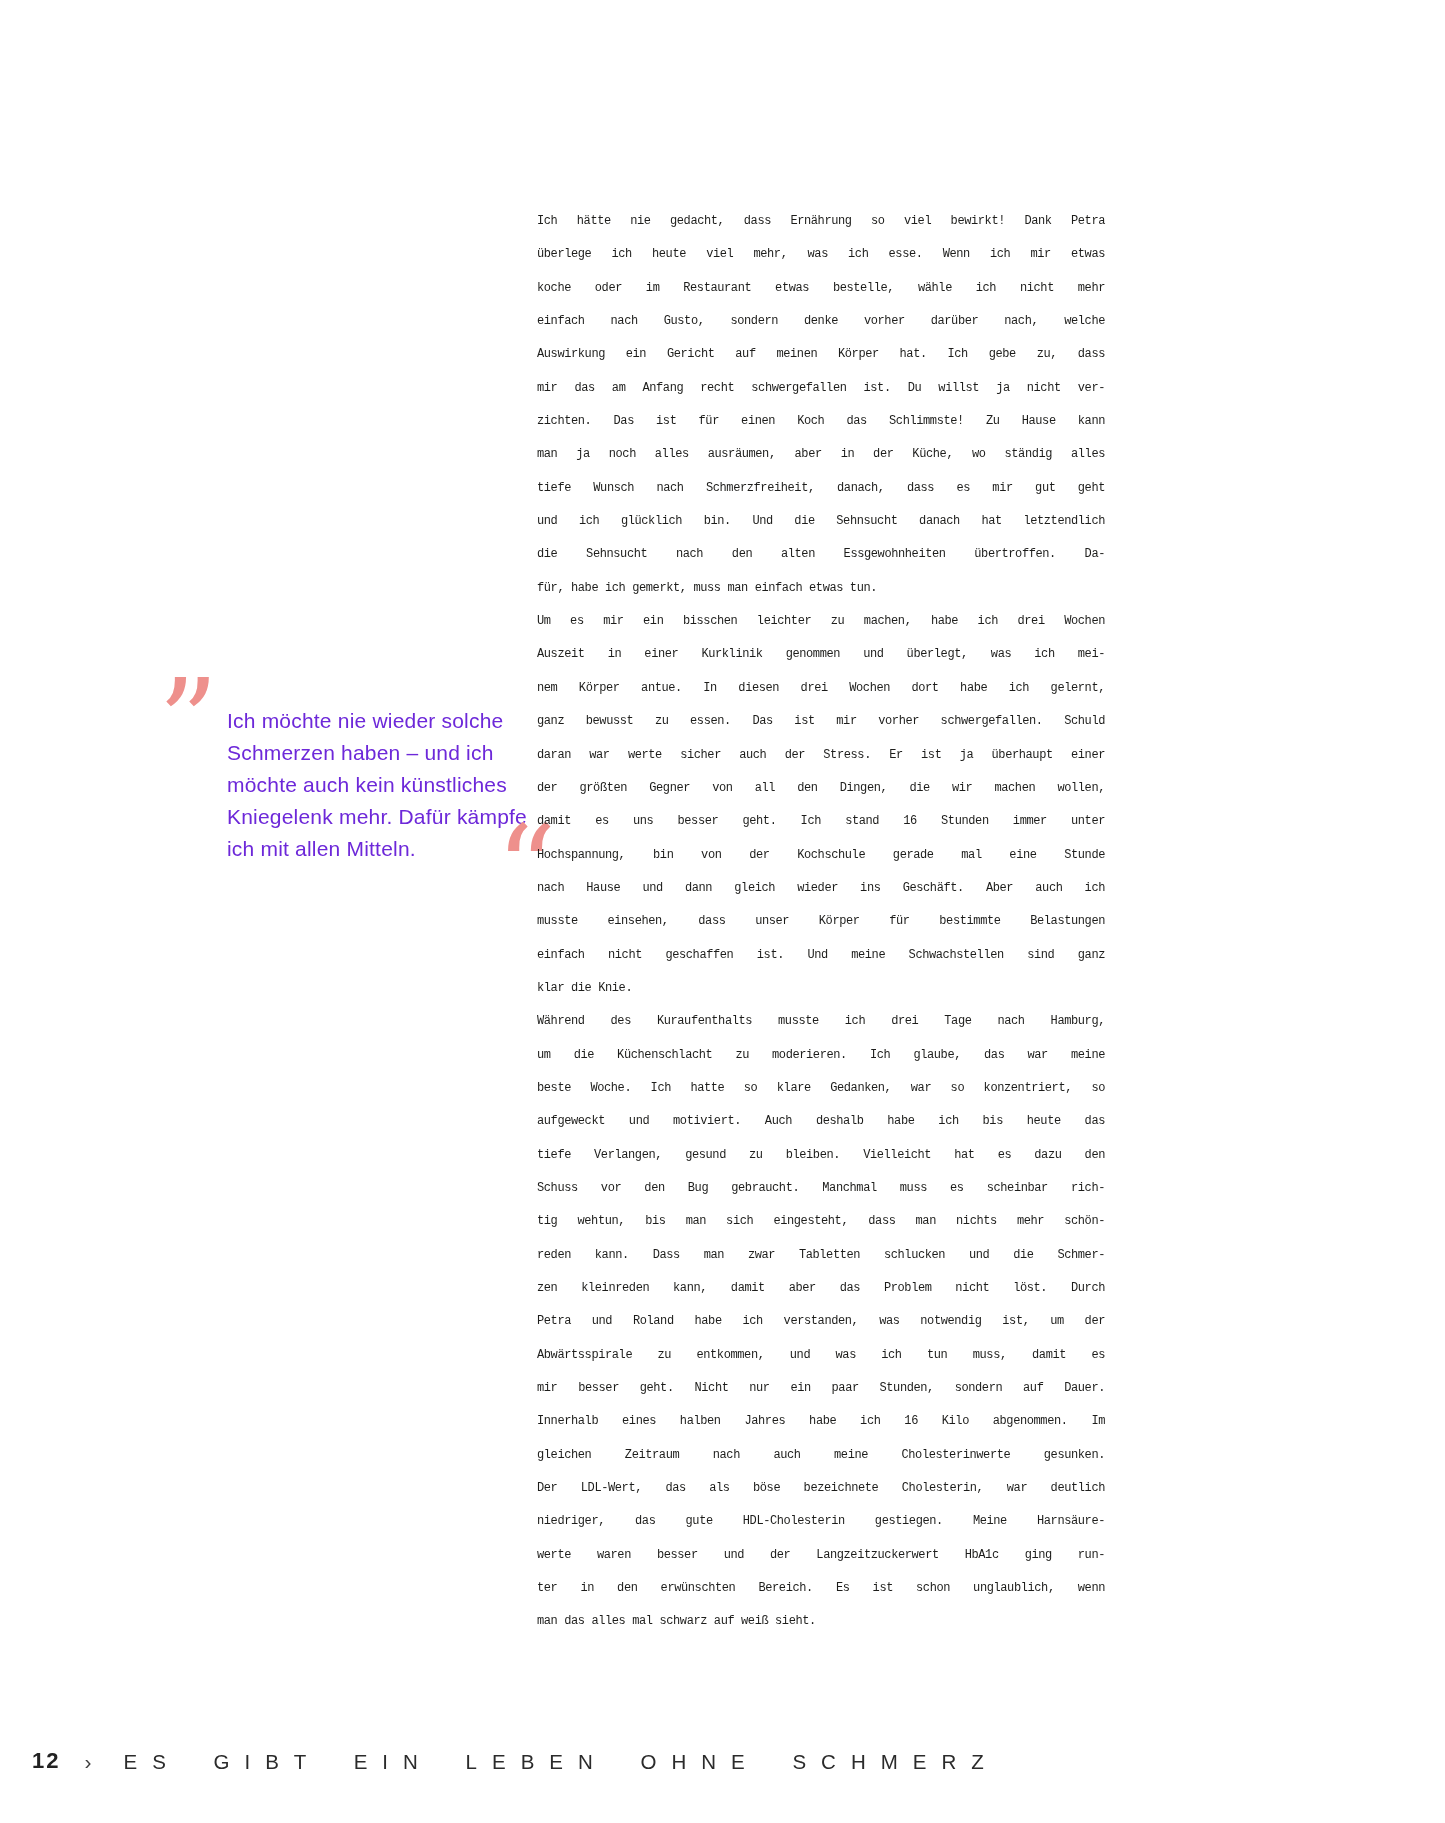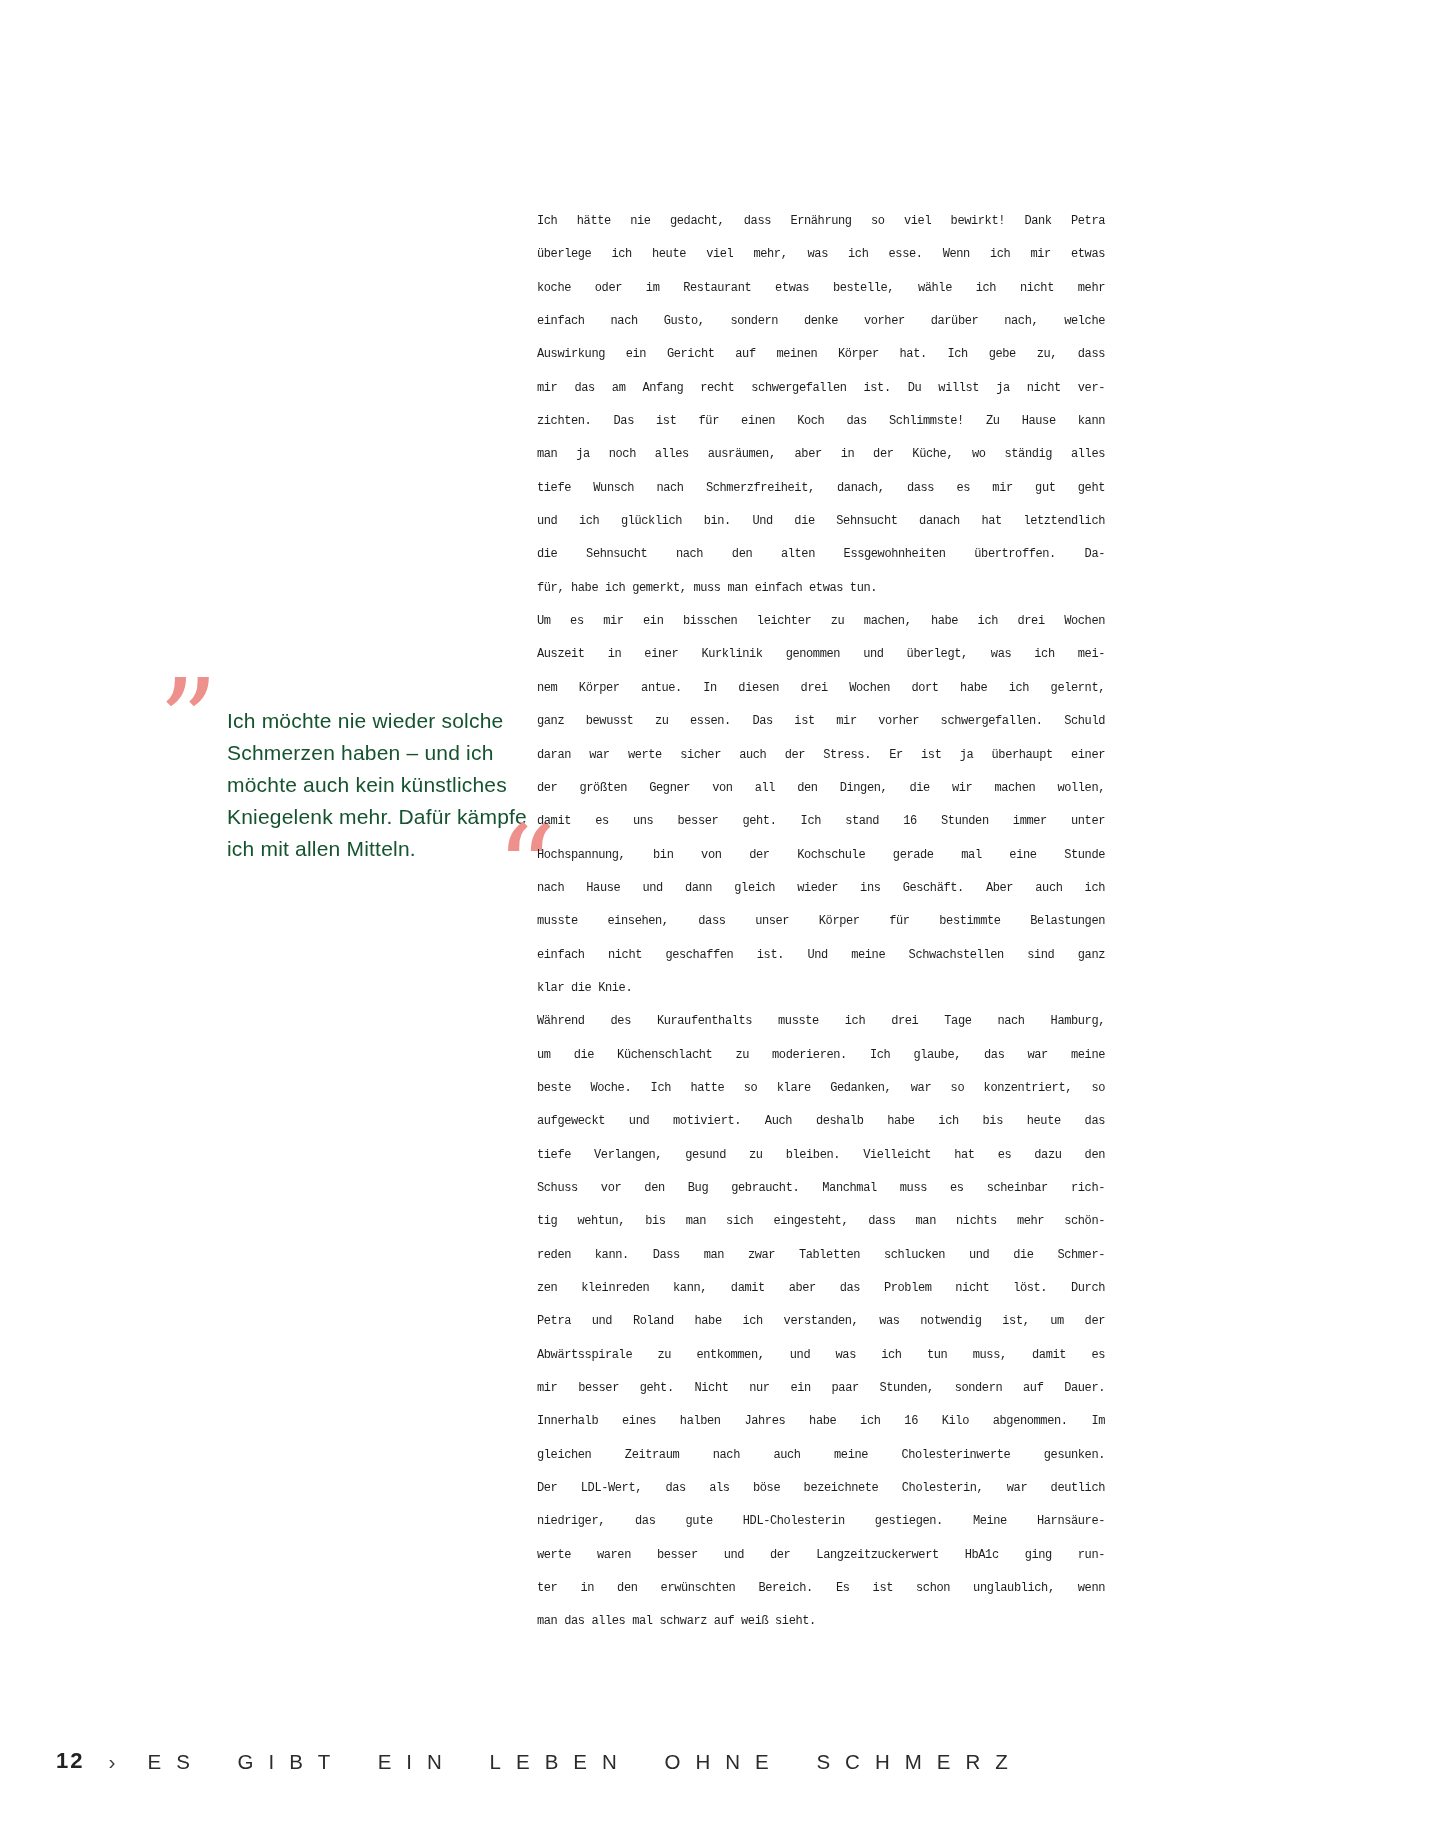--- a/index.html
+++ b/index.html
@@ -42,38 +42,38 @@
   
   .pq-text {
     position: absolute;
     left: 227px;
     top: 705px;
     width: 320px;
     font-family: "Liberation Sans", "DejaVu Sans", sans-serif;
     font-weight: 300;
     font-size: 21px;
     line-height: 32px;
-    color: #14532d;
+    color: #6d28d9;
     letter-spacing: 0.2px;
   }
   .pq-line { white-space: nowrap; }
   .qmark {
     position: absolute;
     font-family: "DejaVu Serif", serif;
     font-size: 118px;
     line-height: 1;
     letter-spacing: -4px;
   }
   .qmark.open  { left: 158px; top: 663px; }
   .qmark.close { left: 496px; top: 810px; }
 
   
   .footer {
     position: absolute;
-    left: 56px;
+    left: 32px;
     top: 1748px;
     display: flex;
     align-items: flex-end;
     font-family: "Liberation Sans", "DejaVu Sans", sans-serif;
   }
   .pagenum {
     font-weight: 700;
     font-size: 22px;
     letter-spacing: 2px;
     color: #222222;

